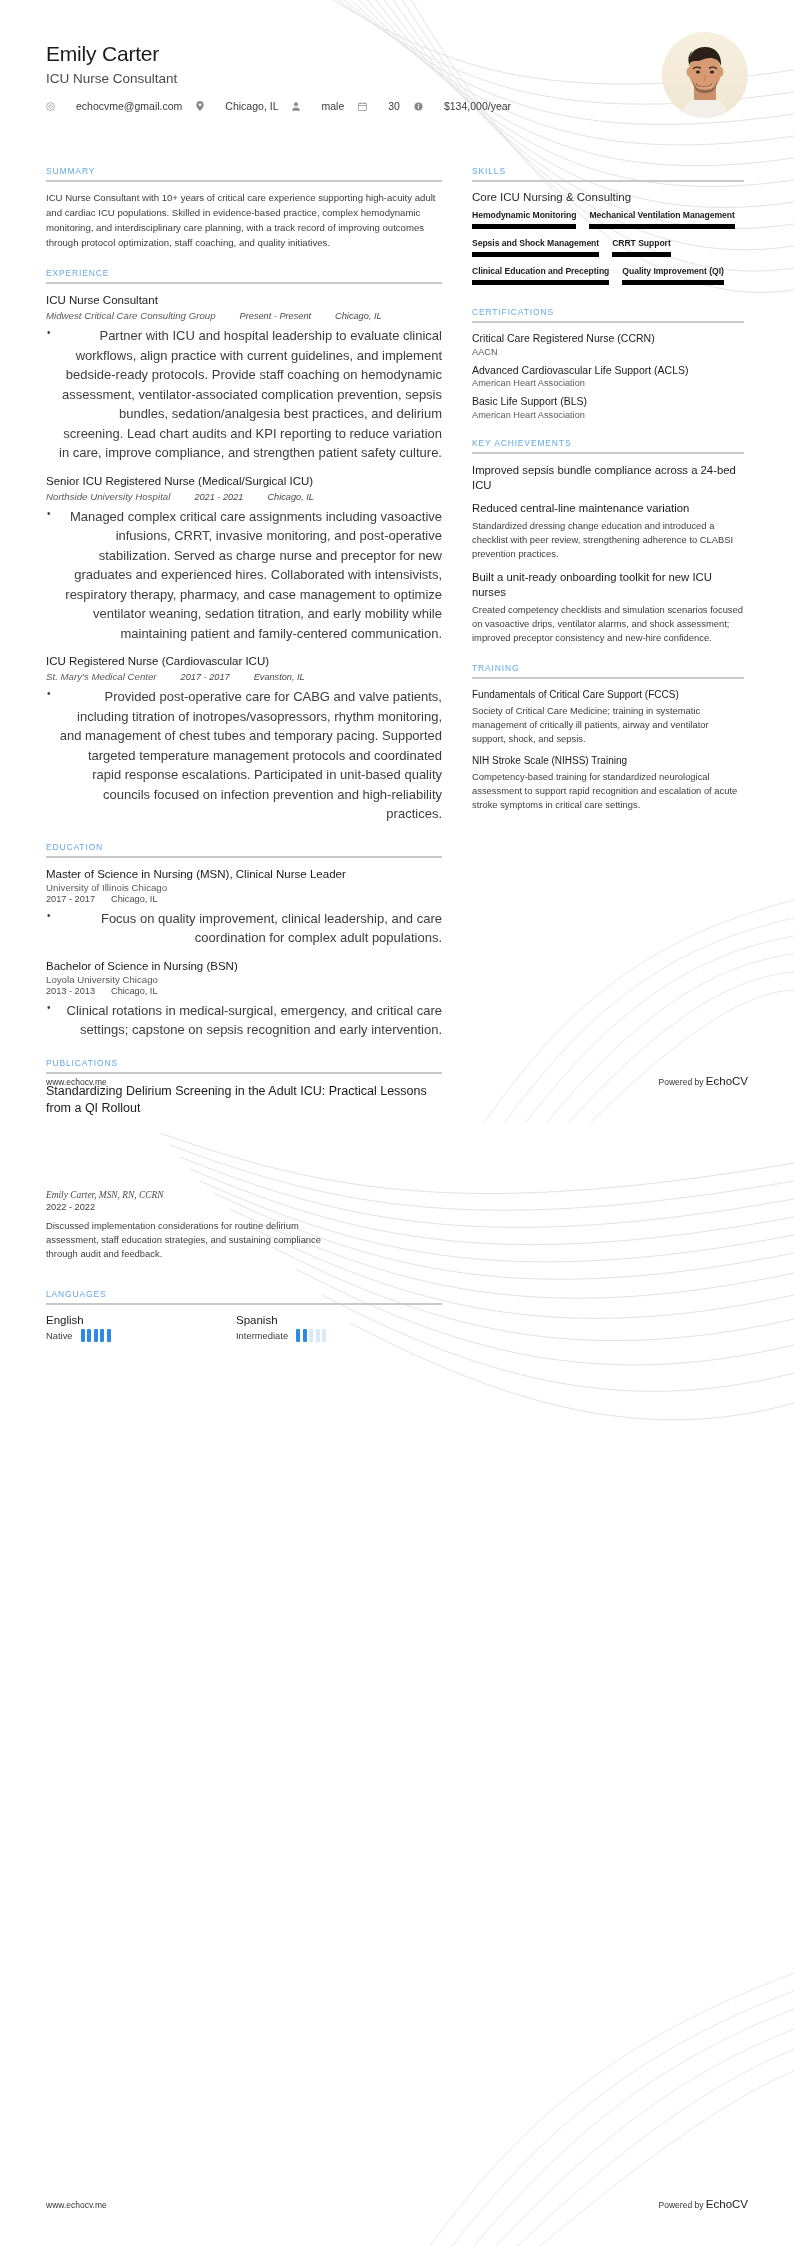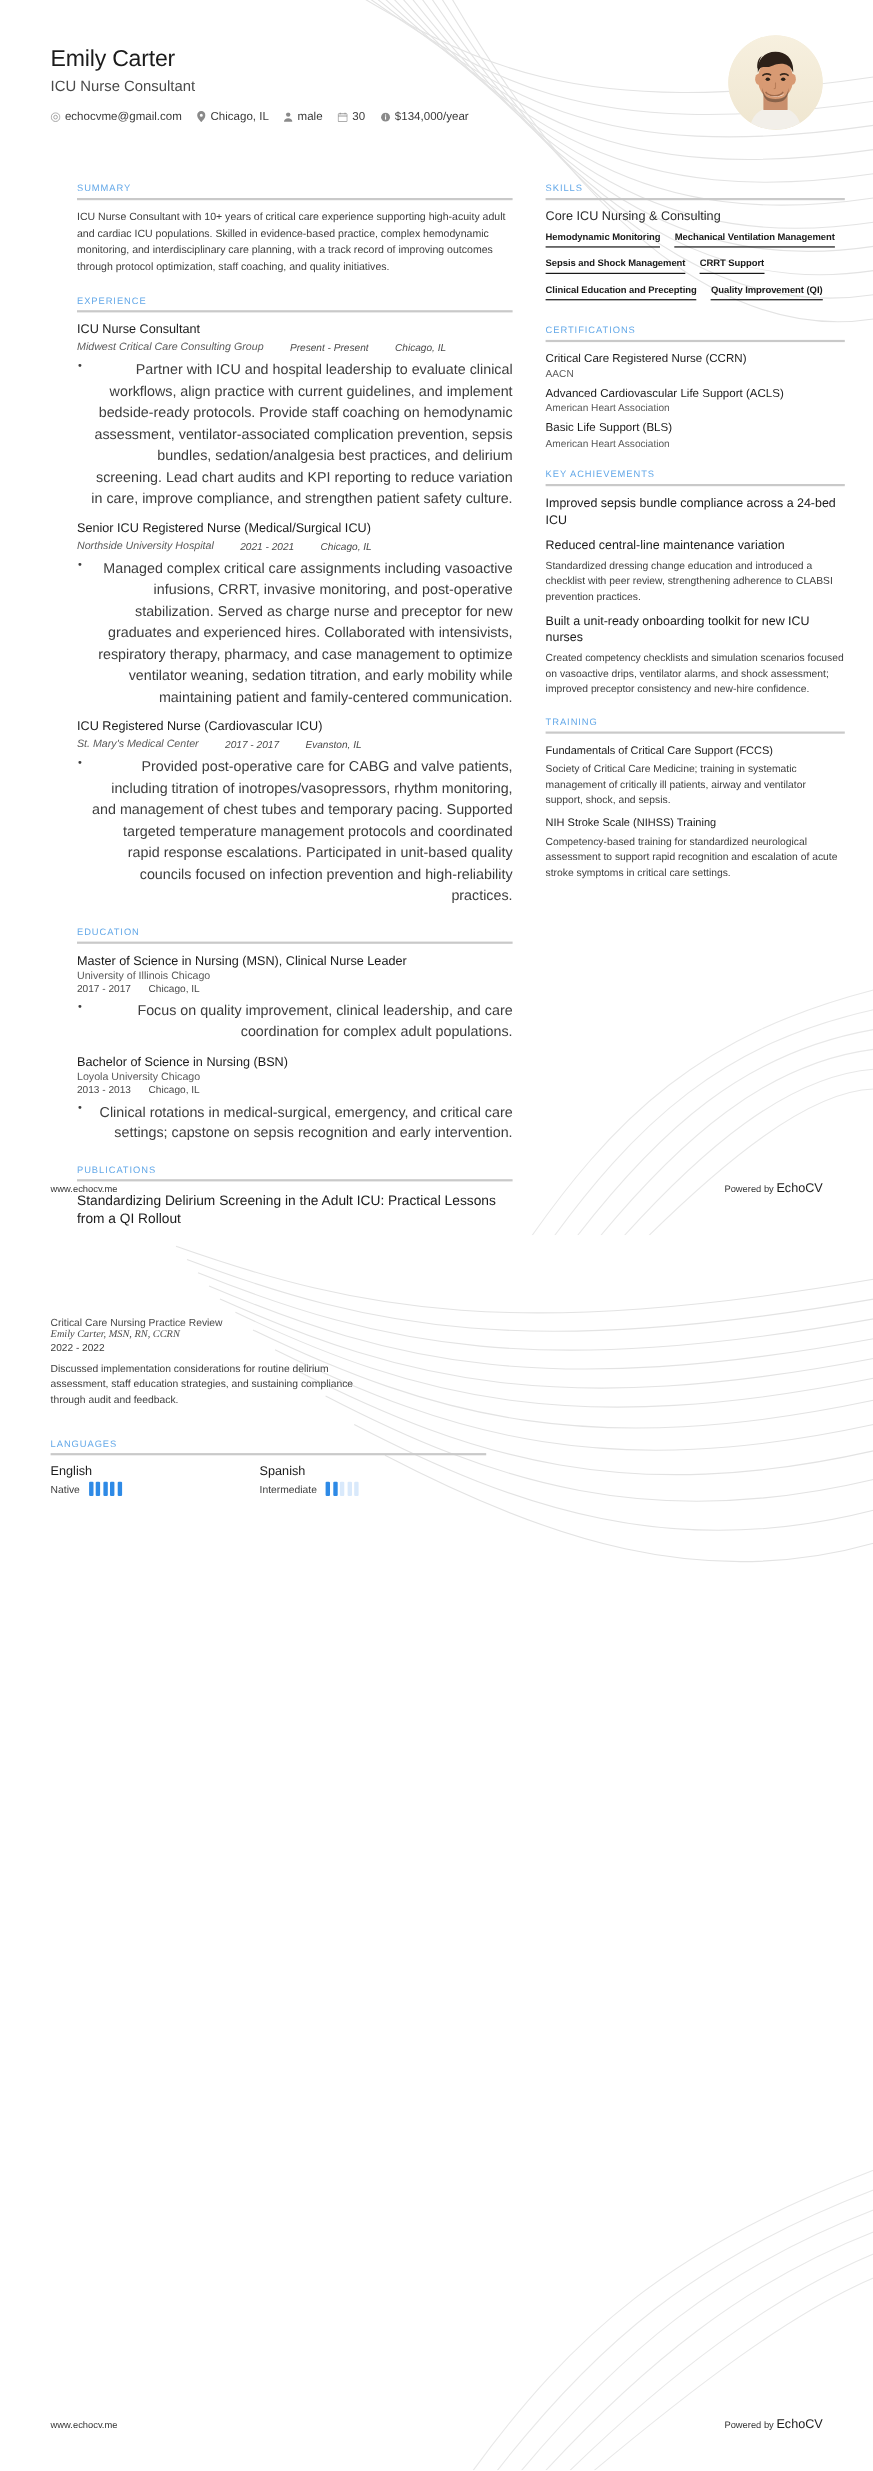--- a/index.html
+++ b/index.html
@@ -56,21 +56,21 @@
   .contact-row {
     display: flex;
     align-items: center;
     gap: 14px;
     margin-top: 14px;
     flex-wrap: wrap;
   }
   .contact-item {
     display: flex;
     align-items: center;
-    gap: 4px;
+    gap: 21px;
     font-size: 10.5px;
     color: #3a3a3a;
     white-space: nowrap;
     text-align: right;
   }
   .contact-item svg { display: block; }
 
   .avatar {
     position: absolute;
     right: 46px;
@@ -83,21 +83,21 @@
   }
   .avatar svg { display: block; }
 
   
   .columns {
     display: flex;
     padding: 16px 46px 0 46px;
     gap: 30px;
     align-items: flex-start;
   }
-  .col-left { width: 396px; flex: 0 0 396px; margin-left: 24px; }
+  .col-left { width: 396px; flex: 0 0 396px; }
   .col-right { width: 272px; flex: 0 0 272px; }
 
   
   .section { margin-bottom: 18px; }
   .section-title {
     font-size: 8.5px;
     letter-spacing: 0.85px;
     color: #63a8e8;
     text-transform: uppercase;
     font-weight: 400;
@@ -184,21 +184,21 @@
     font-size: 11.5px;
     color: #2a2a2a;
     margin-bottom: 6px;
     font-weight: 400;
   }
   .skill-tags { display: flex; flex-wrap: wrap; gap: 4px 13px; }
   .skill-tag {
     font-size: 8.6px;
     font-weight: bold;
     color: #1b1b1b;
-    border-bottom: 1px solid #000000;
+    border-bottom: 5px solid #000000;
     padding: 1px 0 4px 0;
     margin-bottom: 4px;
     white-space: nowrap;
     letter-spacing: -0.05px;
   }
 
   
   .cert { margin-bottom: 7px; }
   .cert-name { font-size: 10.5px; color: #1b1b1b; line-height: 1.3; }
   .cert-issuer { font-size: 9.2px; color: #5a5a5a; margin-top: 1px; }
@@ -521,21 +521,20 @@
       <path d="M452,1123 C542,1008 632,930 794,868"></path>
       <path d="M474,1123 C564,1016 654,940 794,886"></path>
       <path d="M496,1123 C586,1026 676,952 794,906"></path>
       <path d="M518,1123 C608,1036 698,966 794,926"></path>
       <path d="M540,1123 C630,1048 718,980 794,948"></path>
     </g>
   </svg>
 
   <div class="page2-body">
     <div class="section">
-      <div class="pub-journal">Critical Care Nursing Practice Review</div>
       <div class="pub-authors">Emily Carter, MSN, RN, CCRN</div>
       <div class="pub-years">2022 - 2022</div>
       <div class="pub-desc">Discussed implementation considerations for routine delirium assessment, staff education strategies, and sustaining compliance through audit and feedback.</div>
     </div>
 
     <div class="section" style="margin-top:28px; max-width:396px;">
       <div class="section-title">LANGUAGES</div>
       <div class="section-rule"></div>
       <div class="lang-grid">
         <div class="lang-item">

